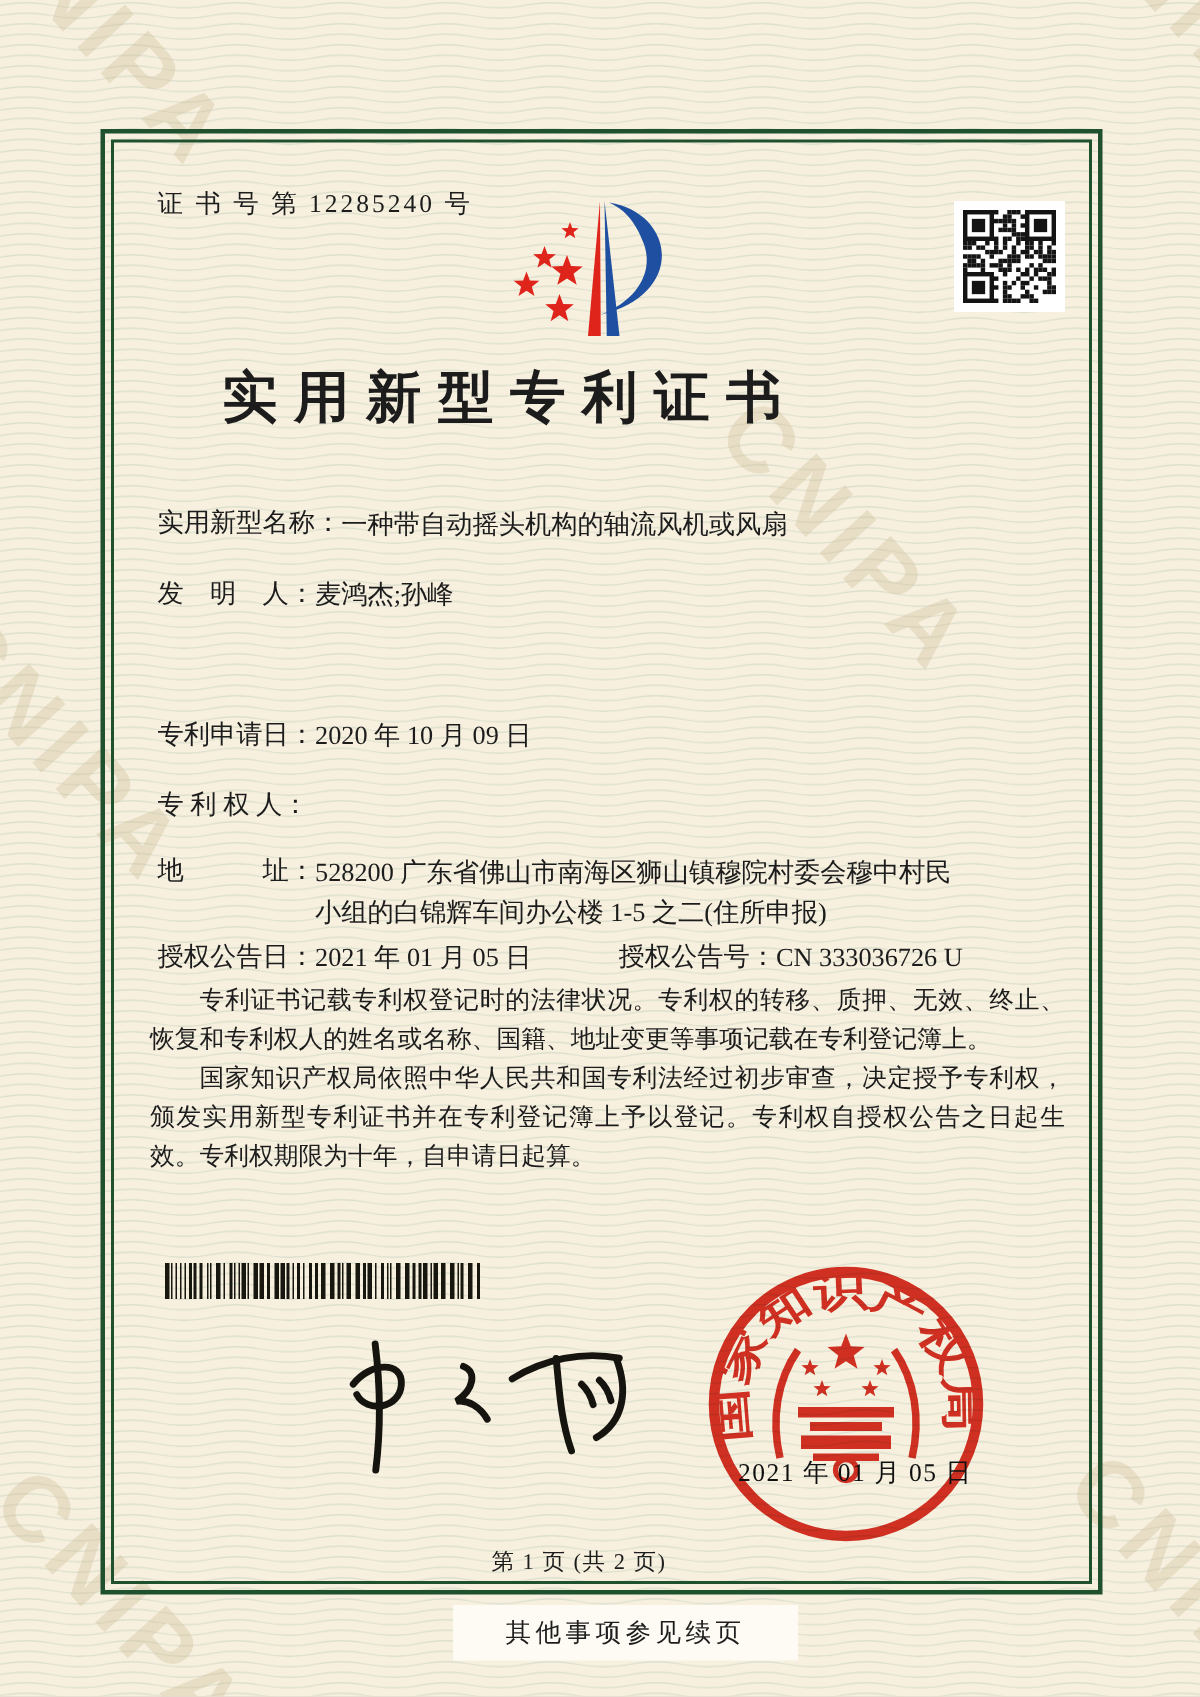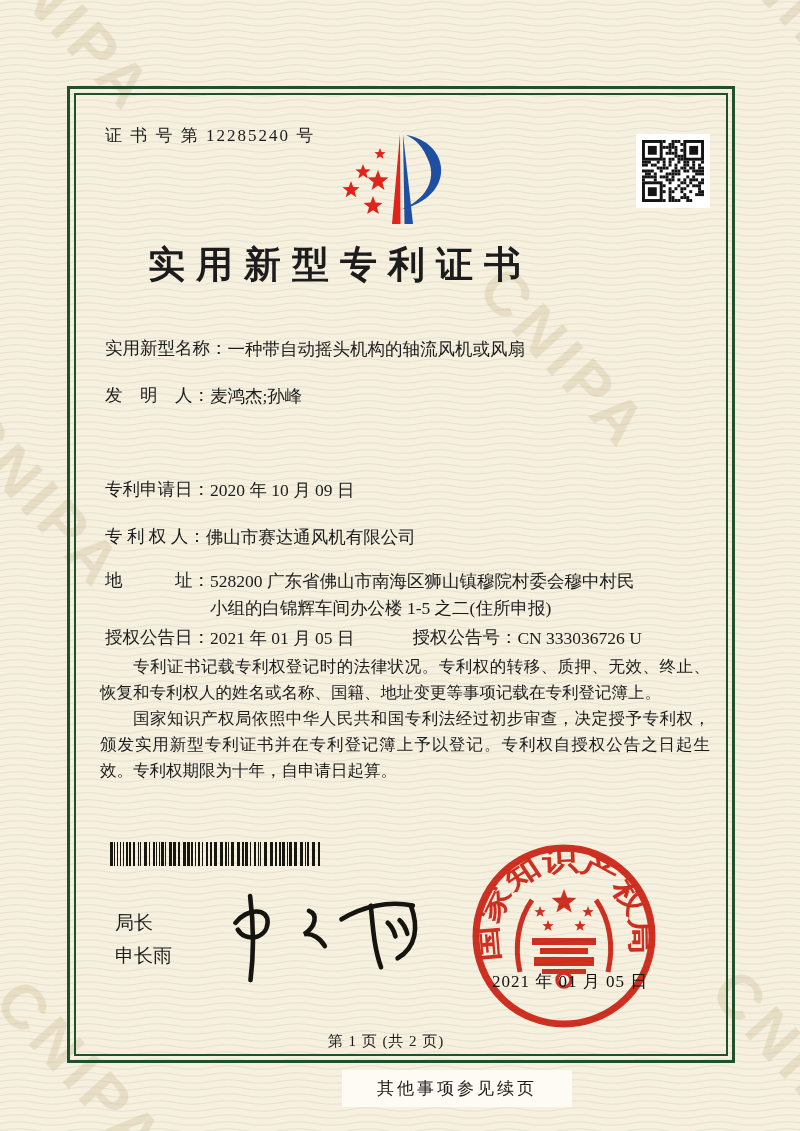--- a/index.html
+++ b/index.html
@@ -58,21 +58,21 @@
     position:absolute; z-index:5; left:492px; top:970px;
     font-size:17px; letter-spacing:1px; color:#101010;
   }
   .footer-page {
     position:absolute; z-index:3; left:0; width:772px; top:1032px;
     text-align:center; font-size:15px; letter-spacing:1px;
   }
   .cont-box {
     position:absolute; z-index:3; left:302px; top:1070px; width:230px; height:37px;
     background:#fdfbf4; display:flex; align-items:center; justify-content:center;
-    font-size:17px; letter-spacing:3px;margin-left:40px;
+    font-size:17px; letter-spacing:3px;
   }
 </style>
 </head>
 <body>
 
 <div class="page">
 
   <svg class="bg-wave" width="800" height="1131">
     <defs>
       <pattern id="wav" width="70" height="7" patternUnits="userSpaceOnUse">
@@ -278,21 +278,20 @@
   <div class="frow r2">
     <span class="lab">发　明　人：</span>
     <span class="val">麦鸿杰;孙峰</span>
   </div>
   <div class="frow r4">
     <span class="lab">专利申请日：</span>
     <span class="val">2020 年 10 月 09 日</span>
   </div>
   <div class="frow r5">
     <span class="lab">专 利 权 人：</span>
-    <span class="val">佛山市赛达通风机有限公司</span>
   </div>
   <div class="frow r6">
     <span class="lab">地　　　址：</span>
     <span class="val">528200 广东省佛山市南海区狮山镇穆院村委会穆中村民
 小组的白锦辉车间办公楼 1-5 之二(住所申报)</span>
   </div>
   <div class="frow r7">
     <span class="lab">授权公告日：</span>
     <span class="val">2021 年 01 月 05 日</span>
     <span class="gap2"></span>
@@ -354,24 +353,20 @@
       <rect x="177" y="0" width="1" height="24" fill="#17170f"></rect>
       <rect x="179" y="0" width="3" height="24" fill="#17170f"></rect>
       <rect x="184" y="0" width="3" height="24" fill="#17170f"></rect>
       <rect x="190" y="0" width="3" height="24" fill="#17170f"></rect>
       <rect x="195" y="0" width="1" height="24" fill="#17170f"></rect>
       <rect x="197" y="0" width="2" height="24" fill="#17170f"></rect>
       <rect x="202" y="0" width="3" height="24" fill="#17170f"></rect>
       <rect x="208" y="0" width="2" height="24" fill="#17170f"></rect>
     </svg>
 
-  <div class="signer">
-    <div>局长</div>
-    <div>申长雨</div>
-  </div>
 
   <svg class="signature" width="210" height="105" viewBox="0 0 210 105">
     <g fill="none" stroke="#15140f" stroke-width="4.6" stroke-linecap="round" transform="rotate(-3 105 52)">
       <path d="M30 14 C 32 42 31 70 26 98"></path>
       <path d="M14 40 C 26 26 48 26 46 42 C 44 58 22 60 16 47"></path>
       <path d="M88 32 C 97 36 94 48 82 55 C 90 54 98 60 102 68"></path>
       <path d="M120 42 C 142 30 168 26 192 32"></path>
       <path d="M150 30 C 151 52 151 72 157 92"></path>
       <path d="M190 32 C 197 54 193 74 174 84"></path>
       <path d="M166 48 C 170 52 172 57 173 62"></path>

